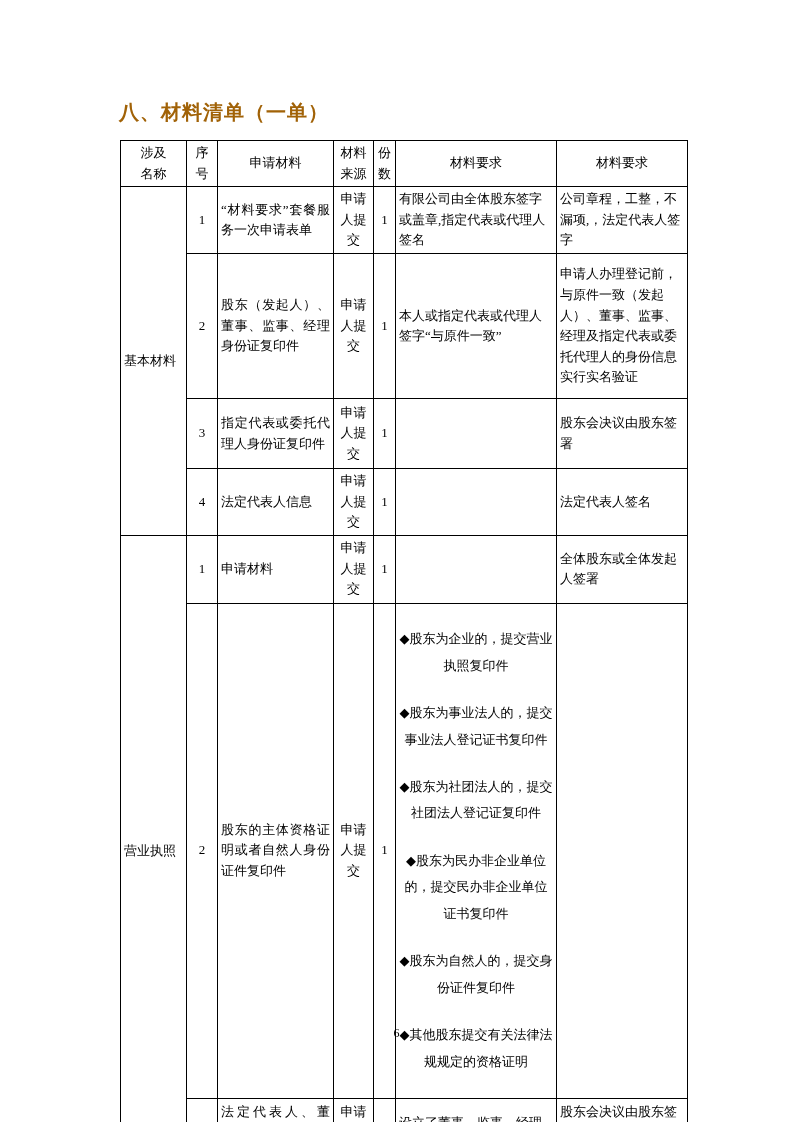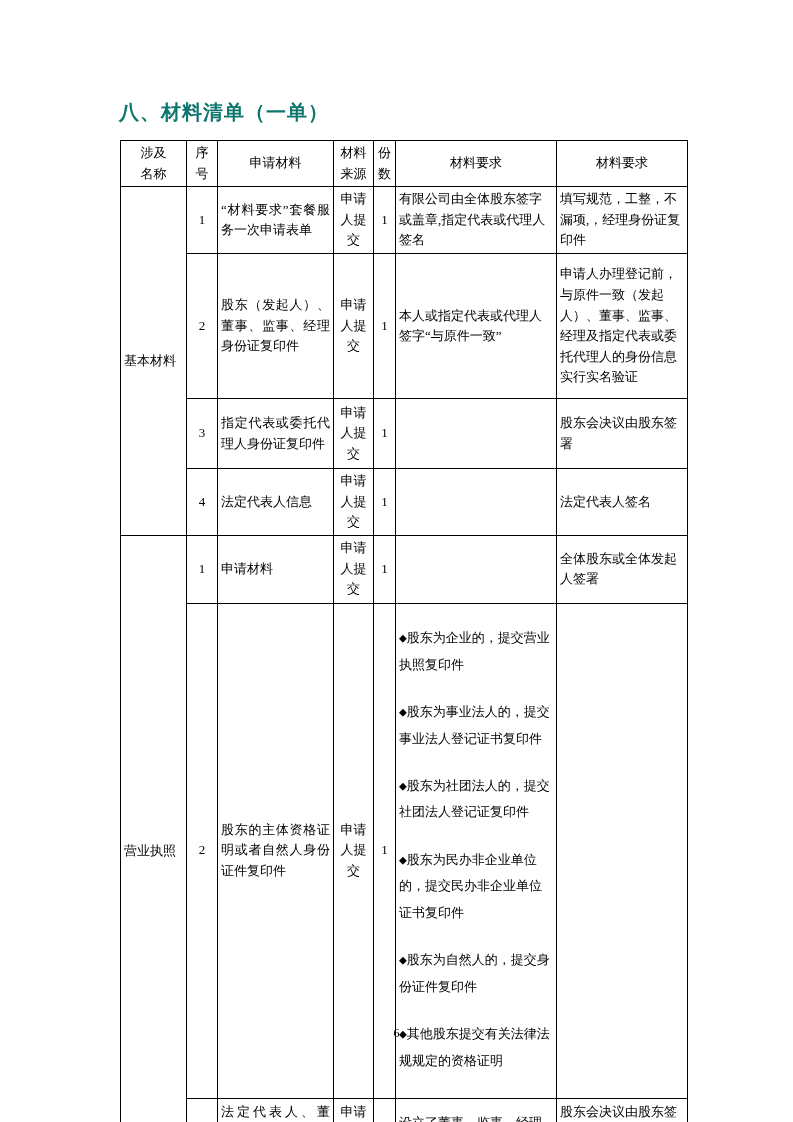--- a/index.html
+++ b/index.html
@@ -10,21 +10,21 @@
     background:#ffffff;
     margin:0 auto;
     font-family:"Liberation Serif","DejaVu Serif",serif;
     color:#000;
     overflow:hidden;
   }
   .title {
     position:absolute; left:119px; top:99px;
     font-family:"Liberation Sans","DejaVu Sans",sans-serif;
     font-weight:bold; font-size:20px; letter-spacing:1px;
-    color:#0f766e;
+    color:#a16207;
   }
   table.materials {
     position:absolute; left:120px; top:140px;
     width:567px;
     border-collapse:collapse; table-layout:fixed;
   }
   table.materials th, table.materials td {
     border:1px solid #000;
     font-size:13px;
     line-height:1.58;
@@ -33,21 +33,21 @@
     white-space:pre-line;
     word-break:break-all;
     overflow:hidden;
   }
   th.hdr { font-weight:normal; text-align:center; line-height:1.5; }
   td.category { text-align:left;margin-left:28px; }
   td.seq, td.copies, td.source { text-align:center; padding:2px 1px;margin-top:45px; }
   td.material { text-align:justify; }
   td.situation, td.requirement { text-align:left; }
   td.bullets { vertical-align:top; padding-top:5px; }
-  td.bullets .bullet-line { line-height:2.05; text-align:left;font-family:Liberation Mono, monospace; }
+  td.bullets .bullet-line { line-height:2.05; text-align:center; }
   .page-number {
     position:absolute; top:1026px; left:0; width:100%;
     text-align:center; font-size:12px; color:#000;
   }
 </style>
 </head>
 <body>
 
 <div class="page">
 
@@ -79,21 +79,21 @@
     </thead>
     <tbody>
 
       <tr style="height:67px">
         <td class="category" rowspan="4">基本材料</td>
         <td class="seq">1</td>
         <td class="material">“材料要求”套餐服务一次申请表单</td>
         <td class="source">申请人提交</td>
         <td class="copies">1</td>
         <td class="situation">有限公司由全体股东签字或盖章,指定代表或代理人签名</td>
-        <td class="requirement">填写规范，工整，不漏项,，经理身份证复印件</td>
+        <td class="requirement">公司章程，工整，不漏项,，法定代表人签字</td>
       </tr>
       <tr style="height:145px">
         <td class="seq">2</td>
         <td class="material">股东（发起人）、董事、监事、经理身份证复印件</td>
         <td class="source">申请人提交</td>
         <td class="copies">1</td>
         <td class="situation">本人或指定代表或代理人签字“与原件一致”</td>
         <td class="requirement">申请人办理登记前，与原件一致（发起人）、董事、监事、经理及指定代表或委托代理人的身份信息实行实名验证</td>
       </tr>
       <tr style="height:70px">

